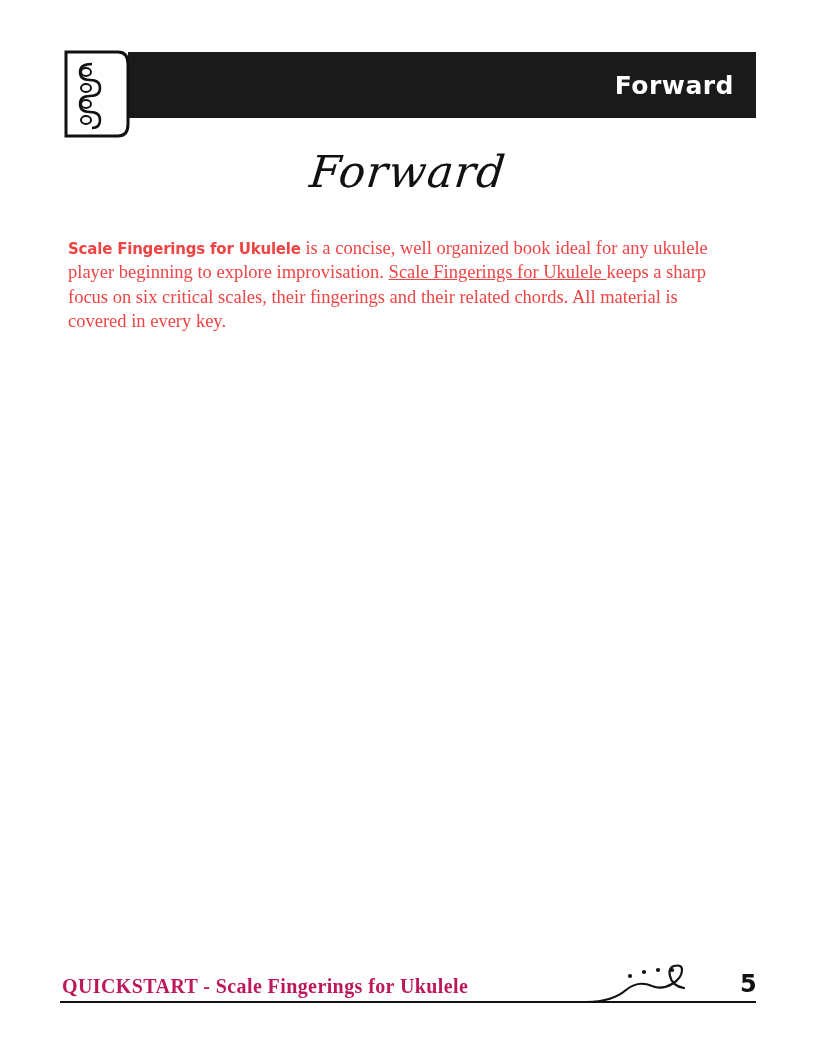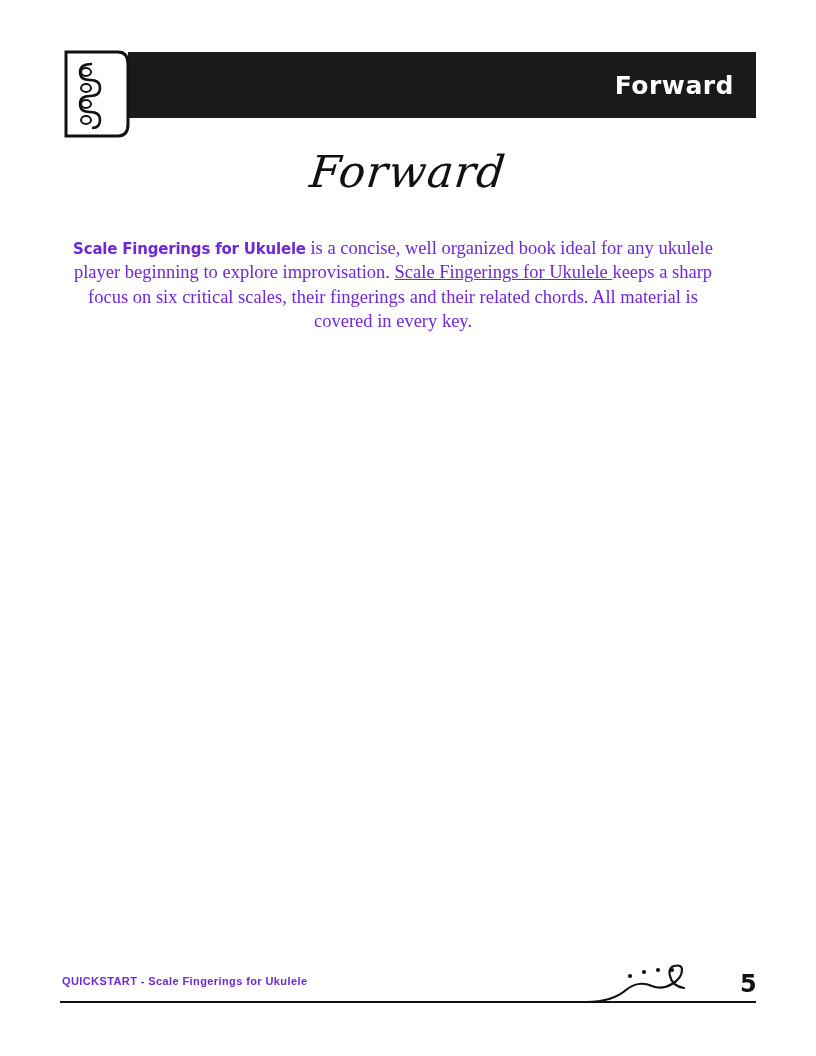--- a/index.html
+++ b/index.html
@@ -61,22 +61,21 @@
   }
 
   
   .body-copy {
     position: absolute;
     left: 68px;
     top: 236px;
     width: 650px;
     font-size: 18.5px;
     line-height: 1.32;
-    color: #6d28d9;
-    text-align: center;
+    color: #ef4444;
   }
   .body-copy p {
     margin: 0 0 20px 0;
   }
   .book-bold {
     font-family: "DejaVu Sans", sans-serif;
     font-weight: bold;
     font-size: 15px;
     letter-spacing: -0.2px;
   }
@@ -90,24 +89,24 @@
     left: 60px;
     top: 1001px;
     width: 696px;
     height: 2px;
     background: #111111;
   }
   .footer-text {
     position: absolute;
     left: 62px;
     top: 975px;
-    font-family: Liberation Sans, sans-serif;
+    font-family: Liberation Serif, serif;
     font-weight: bold;
-    font-size: 11px;
-    color: #6d28d9;
+    font-size: 20px;
+    color: #be185d;
     letter-spacing: 0.4px;
   }
   .page-number {
     position: absolute;
     left: 740px;
     top: 970px;
     font-family: "DejaVu Sans", sans-serif;
     font-weight: bold;
     font-size: 24px;
     color: #111111;

